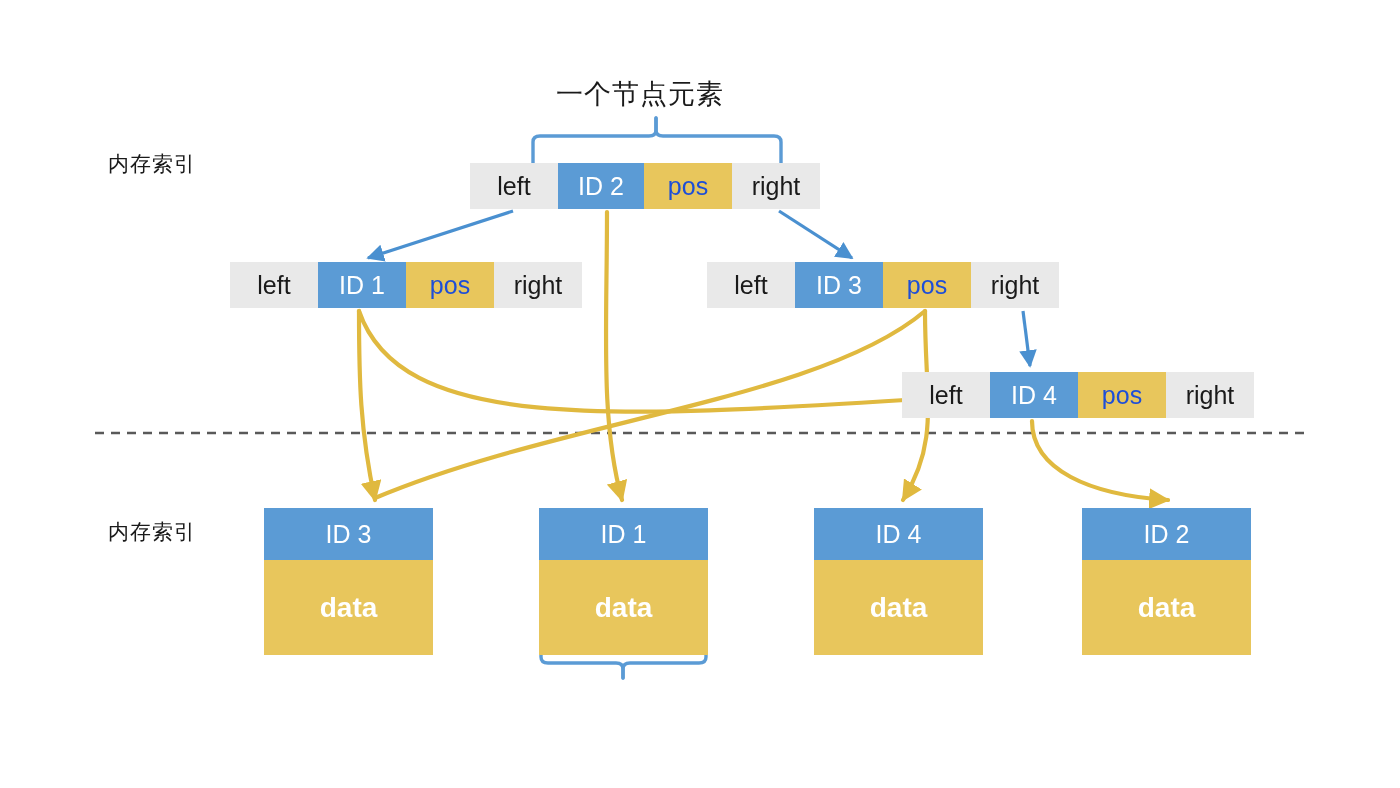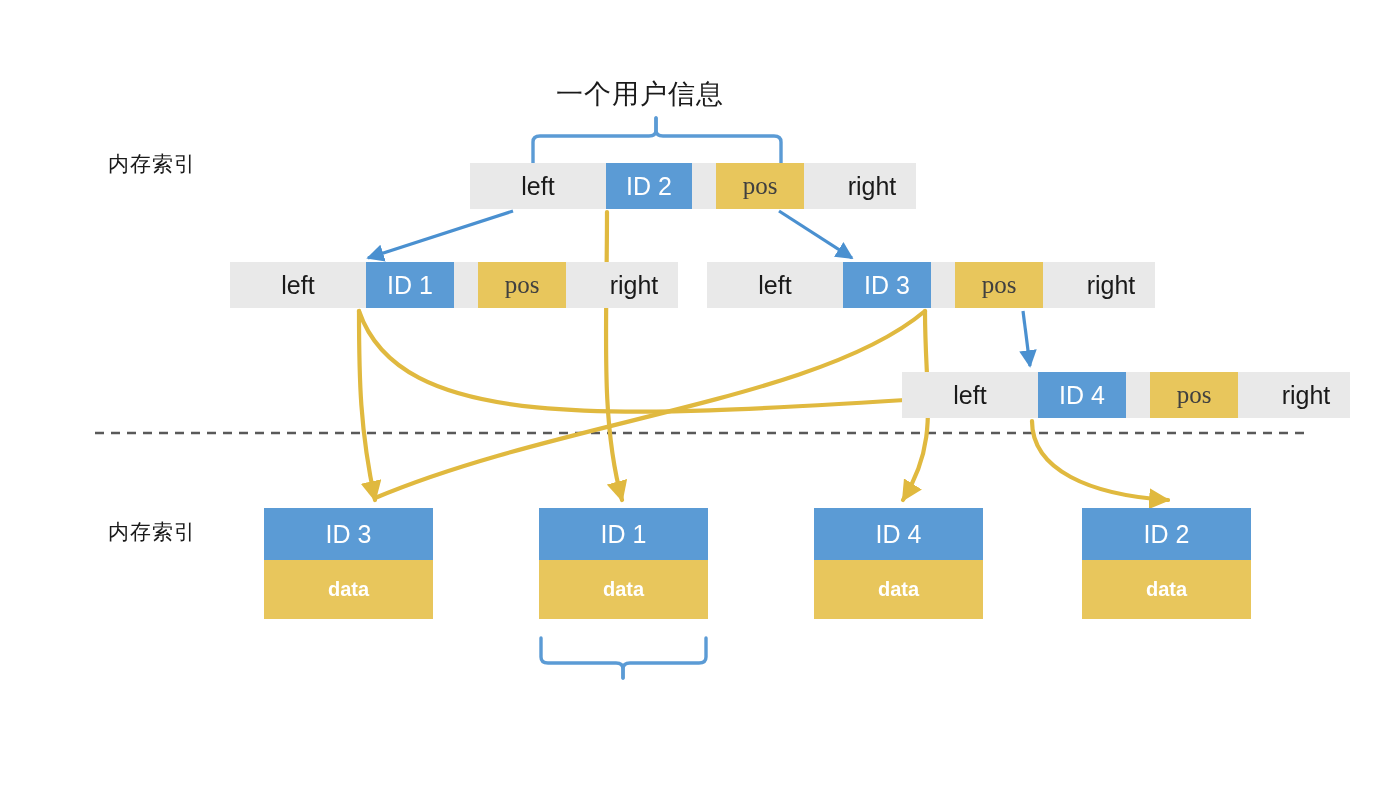--- a/index.html
+++ b/index.html
@@ -53,59 +53,57 @@
     background: #e9e9e9;
     z-index: 3;
   }
   .cell {
     display: flex;
     align-items: center;
     justify-content: center;
     font-size: 25px;
     height: 100%;
     box-sizing: border-box;
-    margin-left: 24px;
   }
   .cell-left, .cell-right {
     background: #e9e9e9;
     color: #1a1a1a;
   }
   .cell-id {
     background: #5b9bd5;
     color: #ffffff;
   }
   .cell-pos {
     background: #e8c65c;
-    color: #404040;
-    font-family: Liberation Serif, serif;
+    color: #1d4ed8;
   }
 
   
   .disk-record {
     position: absolute;
     width: 169px;
     z-index: 3;
   }
   .disk-head {
     height: 52px;
     background: #5b9bd5;
     color: #ffffff;
     display: flex;
     align-items: center;
     justify-content: center;
     font-size: 25px;
   }
   .disk-body {
-    height: 59px;
+    height: 95px;
     background: #e8c65c;
     color: #ffffff;
     display: flex;
     align-items: center;
     justify-content: center;
-    font-size: 20px;
+    font-size: 28px;
     font-weight: bold;
   }
 </style>
 </head>
 <body>
 
 <div id="stage">
 
   <svg id="wires" viewBox="0 0 1400 788">
     <defs>
@@ -145,21 +143,21 @@
     <g fill="none" stroke="#e0b93f" stroke-width="4.2" stroke-linecap="round">
       <path d="M 359 311 C 400 430 600 420 935 398"></path>
       <path d="M 925 311 C 820 400 560 420 375 498"></path>
     </g>
   </svg>
 
   <div class="section-label" style="left:108px; top:150px;">内存索引</div>
 
   <div class="section-label" style="left:108px; top:518px;">内存索引</div>
 
-  <div class="caption" style="left:556px; top:76px;">一个用户信息</div>
+  <div class="caption" style="left:556px; top:76px;">一个节点元素</div>
 
 
   <div class="index-node" style="left:470px; top:163px;">
     <div class="cell cell-left" style="width:88px;">left</div>
     <div class="cell cell-id" style="width:86px;">ID 2</div>
     <div class="cell cell-pos" style="width:88px;">pos</div>
     <div class="cell cell-right" style="width:88px;">right</div>
   </div>
 
   <div class="index-node" style="left:230px; top:262px;">

